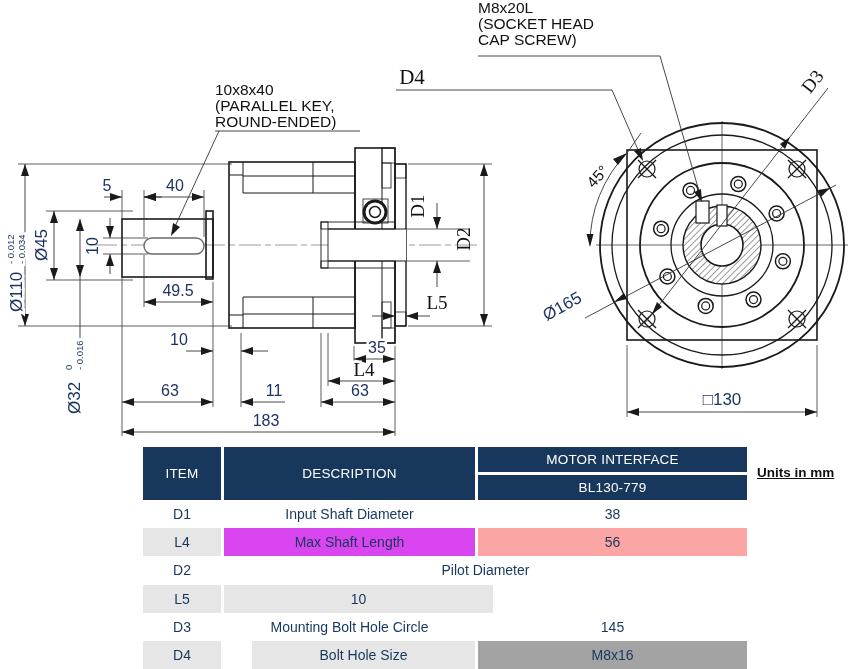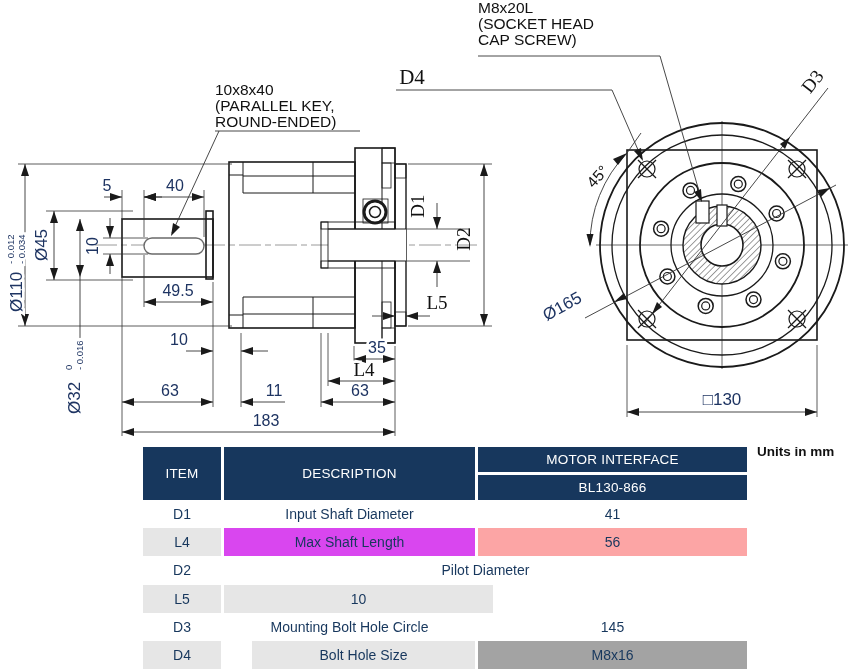--- a/index.html
+++ b/index.html
@@ -24,21 +24,21 @@
       font-size:13.5px;letter-spacing:0.2px;}
   .col-item{width:78px;flex:none;}
   .col-desc{flex:1;}
   .col-motor{width:269px;flex:none;}
   .motor-stack{display:flex;flex-direction:column;gap:3px;width:269px;flex:none;}
   .motor-stack .th{flex:1;}
   .tr{display:flex;gap:3px;height:28.2px;}
   .td{display:flex;align-items:center;justify-content:center;color:var(--navy);
       font-size:14px;background:#fff;}
   .tr.alt .td{background:#e6e6e6;}
-  #units-note{position:absolute;left:757px;top:444px;font-size:13.5px;font-weight:bold;color:#111;}
+  #units-note{position:absolute;left:757px;top:465px;font-size:13.5px;font-weight:bold;color:#111;text-decoration:underline;}
 </style>
 </head>
 <body>
 
 <div id="stage" style="--navy:#17375D;">
 
 <svg width="850" height="445" viewBox="0 0 850 445">
   <defs>
     <marker id="arw" markerWidth="13" markerHeight="9" refX="12" refY="4" orient="auto-start-reverse" markerUnits="userSpaceOnUse">
       <path d="M0,0 L12,4 L0,8 z" fill="#1a1a1a"></path>
@@ -267,28 +267,28 @@
   </g>
 </svg>
 
 
 <div id="spec-table">
   <div class="thead">
     <div class="th col-item">ITEM</div>
     <div class="th col-desc">DESCRIPTION</div>
     <div class="motor-stack">
       <div class="th">MOTOR INTERFACE</div>
-      <div class="th">BL130-866</div>
+      <div class="th">BL130-779</div>
     </div>
   </div>
 
   <div class="tr">
     <div class="td col-item">D1</div>
     <div class="td col-desc">Input Shaft Diameter</div>
-    <div class="td col-motor">41</div>
+    <div class="td col-motor">38</div>
   </div>
   <div class="tr alt">
     <div class="td col-item" style="background: rgb(230, 230, 230);">L4</div>
     <div class="td col-desc" style="background: #d946ef; text-align: center;">Max Shaft Length</div>
     <div class="td col-motor" style="background: #fca5a5;">56</div>
   </div>
   <div class="tr">
     <div class="td col-item">D2</div>
     <div class="td col-desc">Pilot Diameter</div>
   </div>

